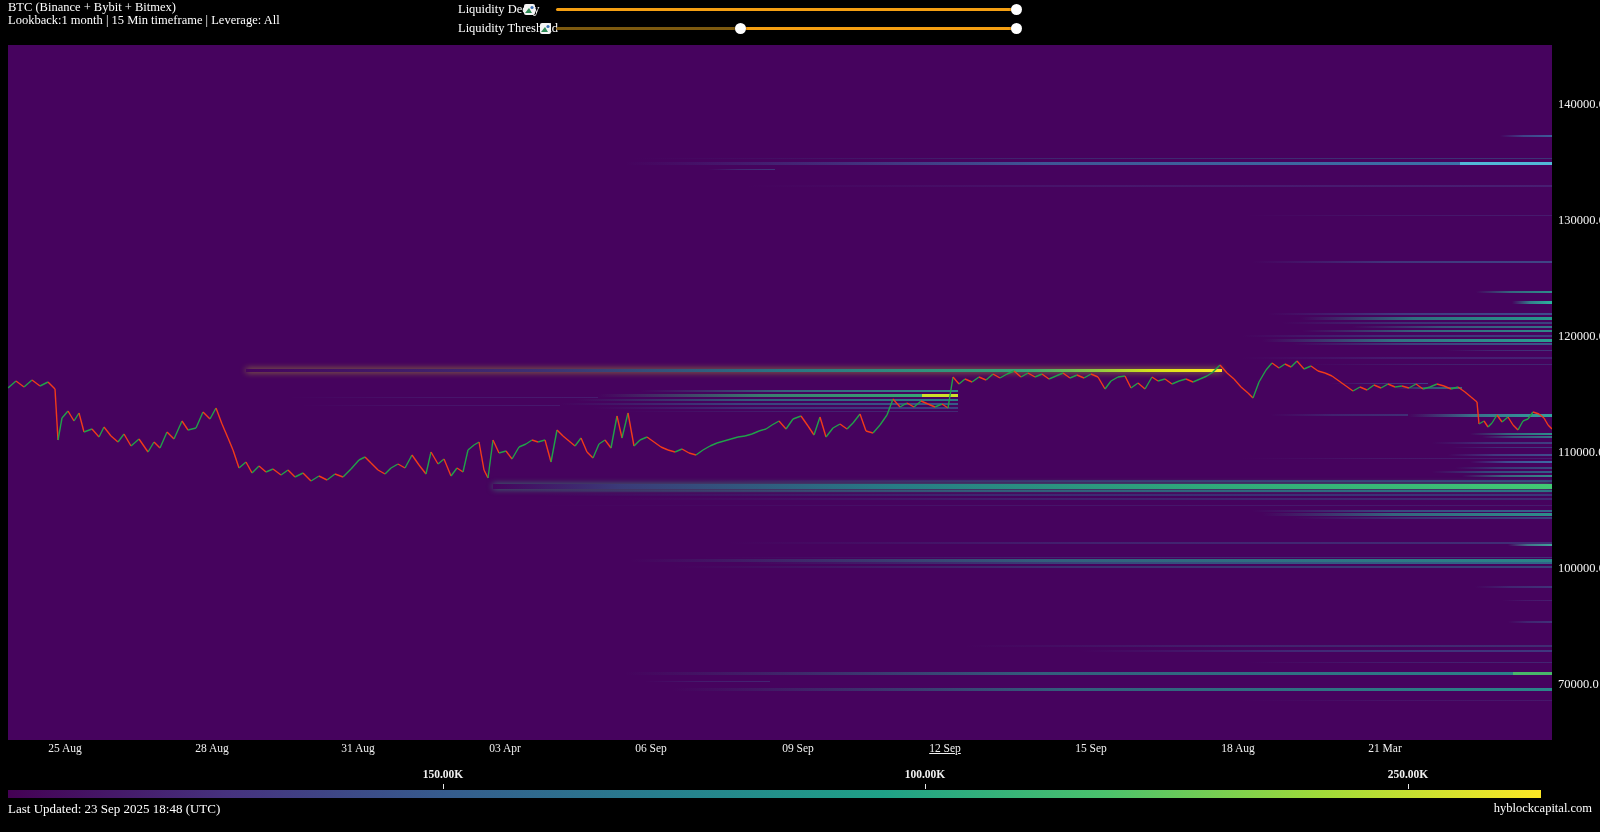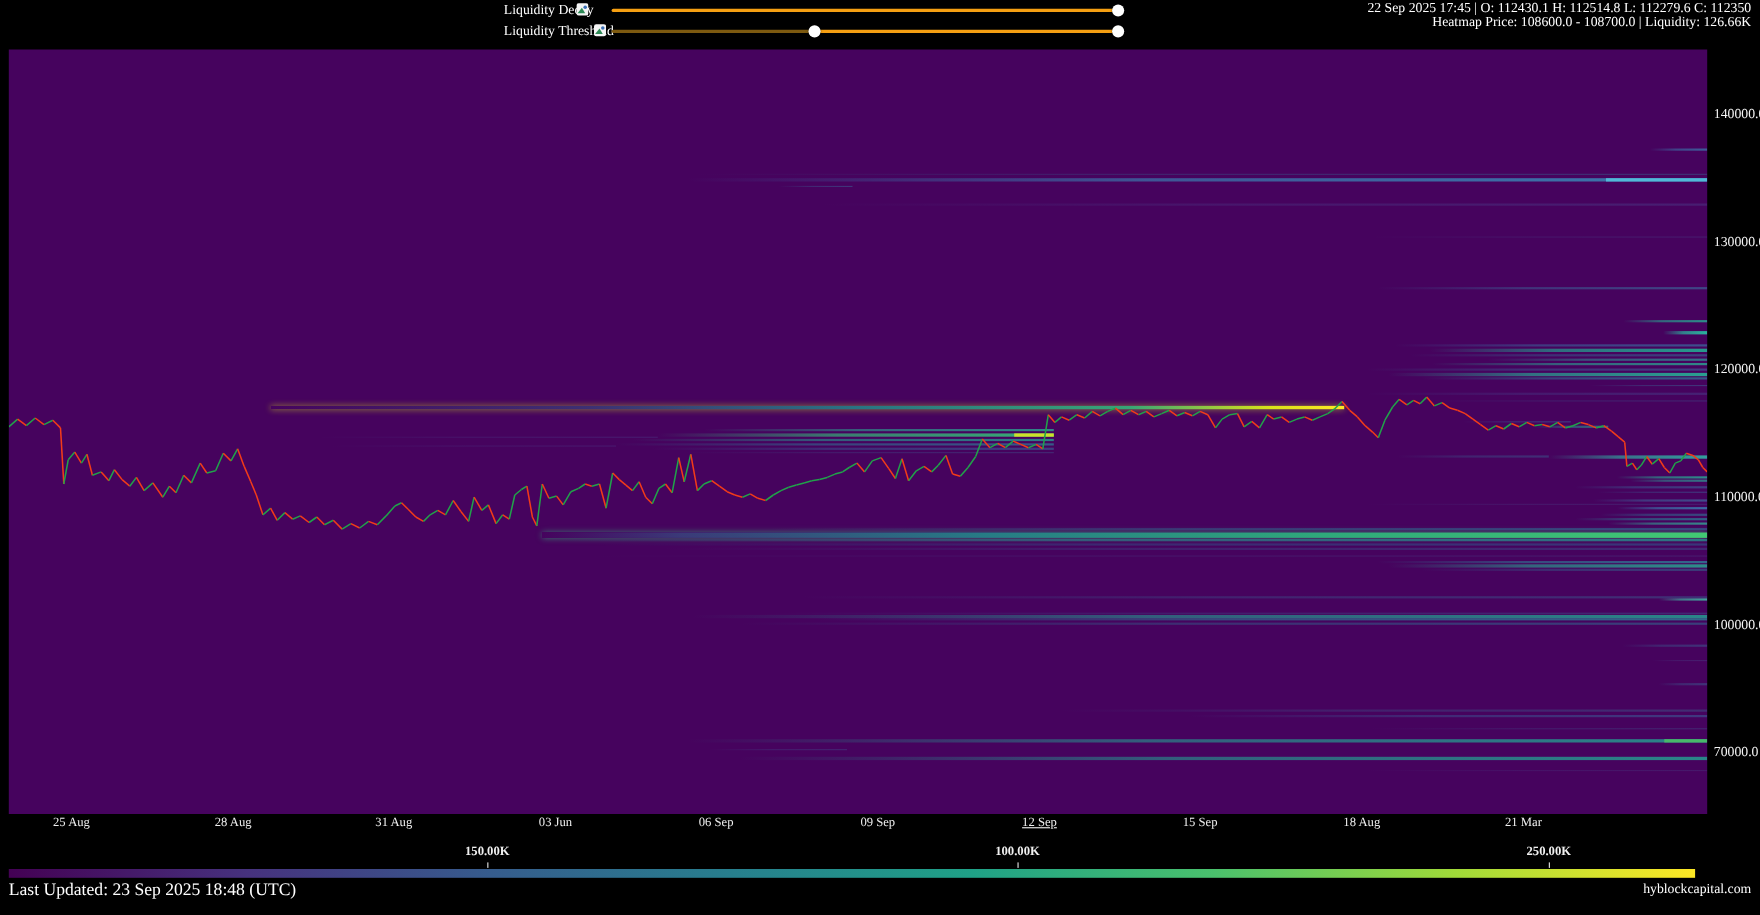--- a/index.html
+++ b/index.html
@@ -13,33 +13,33 @@
   .thumb{position:absolute;width:11px;height:11px;border-radius:50%;background:#fff;box-shadow:0 0 2px rgba(0,0,0,.6);}
   #chart{position:absolute;left:8px;top:45px;width:1544px;height:695px;overflow:hidden;}
   #liq-lines{position:absolute;left:0;top:0;width:100%;height:100%;}
   .liq{position:absolute;}
   #price{position:absolute;left:0;top:0;width:1544px;height:695px;}
   .ylab{position:absolute;left:1558px;font-size:12.5px;color:#f5f5f5;transform:translateY(-50%);}
   .xlab{position:absolute;top:742px;font-size:11.5px;color:#f0f0f0;transform:translateX(-50%);}
   .cblab{position:absolute;top:768px;font-size:11.5px;color:#f0f0f0;transform:translateX(-50%);font-weight:bold;}
   .cbtick{position:absolute;top:784px;width:1px;height:5px;background:#e8e8e8;}
   #colorbar{position:absolute;left:8px;top:790px;width:1533px;height:8px;}
-  .foot-left{position:absolute;left:8px;top:801px;font-size:16px;}
+  .foot-left{position:absolute;left:8px;top:801px;font-size:13px;}
   .foot-right{position:absolute;right:8px;top:801px;font-size:12.5px;}
 </style>
 </head>
 <body>
 
 <div id="app">
 
-
-  <div class="hdr-right">
-    <div>22 Sep 2025 17:45 | O: 112430.1 H: 112514.8 L: 112279.6 C: 112350</div>
-    <div>Heatmap Price: 108600.0 - 108700.0 | Liquidity: 126.66K</div>
+  <div class="hdr-left">
+    <div>BTC (Binance + Bybit + Bitmex)</div>
+    <div>Lookback:1 month | 15 Min timeframe | Leverage: All</div>
   </div>
+
 
   <div id="ctl0-label" class="ctl-label" style="left: 458px; top: 2px;">Liquidity Decay</div>
   <div id="ctl0-icon" class="ctl-icon" style="left: 524px; top: 2px;">
     <svg width="11" height="13" viewBox="0 0 11 13">
         <rect x="0" y="1" width="11" height="11" rx="2" fill="#f4f4f4"></rect>
         <polygon points="1,10 5,5 8,10" fill="#2e8b57"></polygon>
         <circle cx="8" cy="4.5" r="1.6" fill="#3b6fb5"></circle>
       </svg>
   </div>
   <div id="ctl0-slider">
@@ -381,21 +381,21 @@
       <div class="ylab" style="top: 220px;">130000.0</div>
       <div class="ylab" style="top: 336px;">120000.0</div>
       <div class="ylab" style="top: 452px;">110000.0</div>
       <div class="ylab" style="top: 568px;">100000.0</div>
       <div class="ylab" style="top: 684px;">70000.0</div>
     </div>
   <div id="x-axis">
       <div class="xlab" style="left: 65px;">25 Aug</div>
       <div class="xlab" style="left: 212px;">28 Aug</div>
       <div class="xlab" style="left: 358px;">31 Aug</div>
-      <div class="xlab" style="left: 505px;">03 Jun</div>
+      <div class="xlab" style="left: 505px;">03 Apr</div>
       <div class="xlab" style="left: 651px;">06 Sep</div>
       <div class="xlab" style="left: 798px;">09 Sep</div>
       <div class="xlab" style="left: 945px; text-decoration: underline;">12 Sep</div>
       <div class="xlab" style="left: 1091px;">15 Sep</div>
       <div class="xlab" style="left: 1238px;">18 Aug</div>
       <div class="xlab" style="left: 1385px;">21 Mar</div>
     </div>
 
   <div id="colorbar-labels">
       <div class="cblab" style="left: 443px;">150.00K</div>

